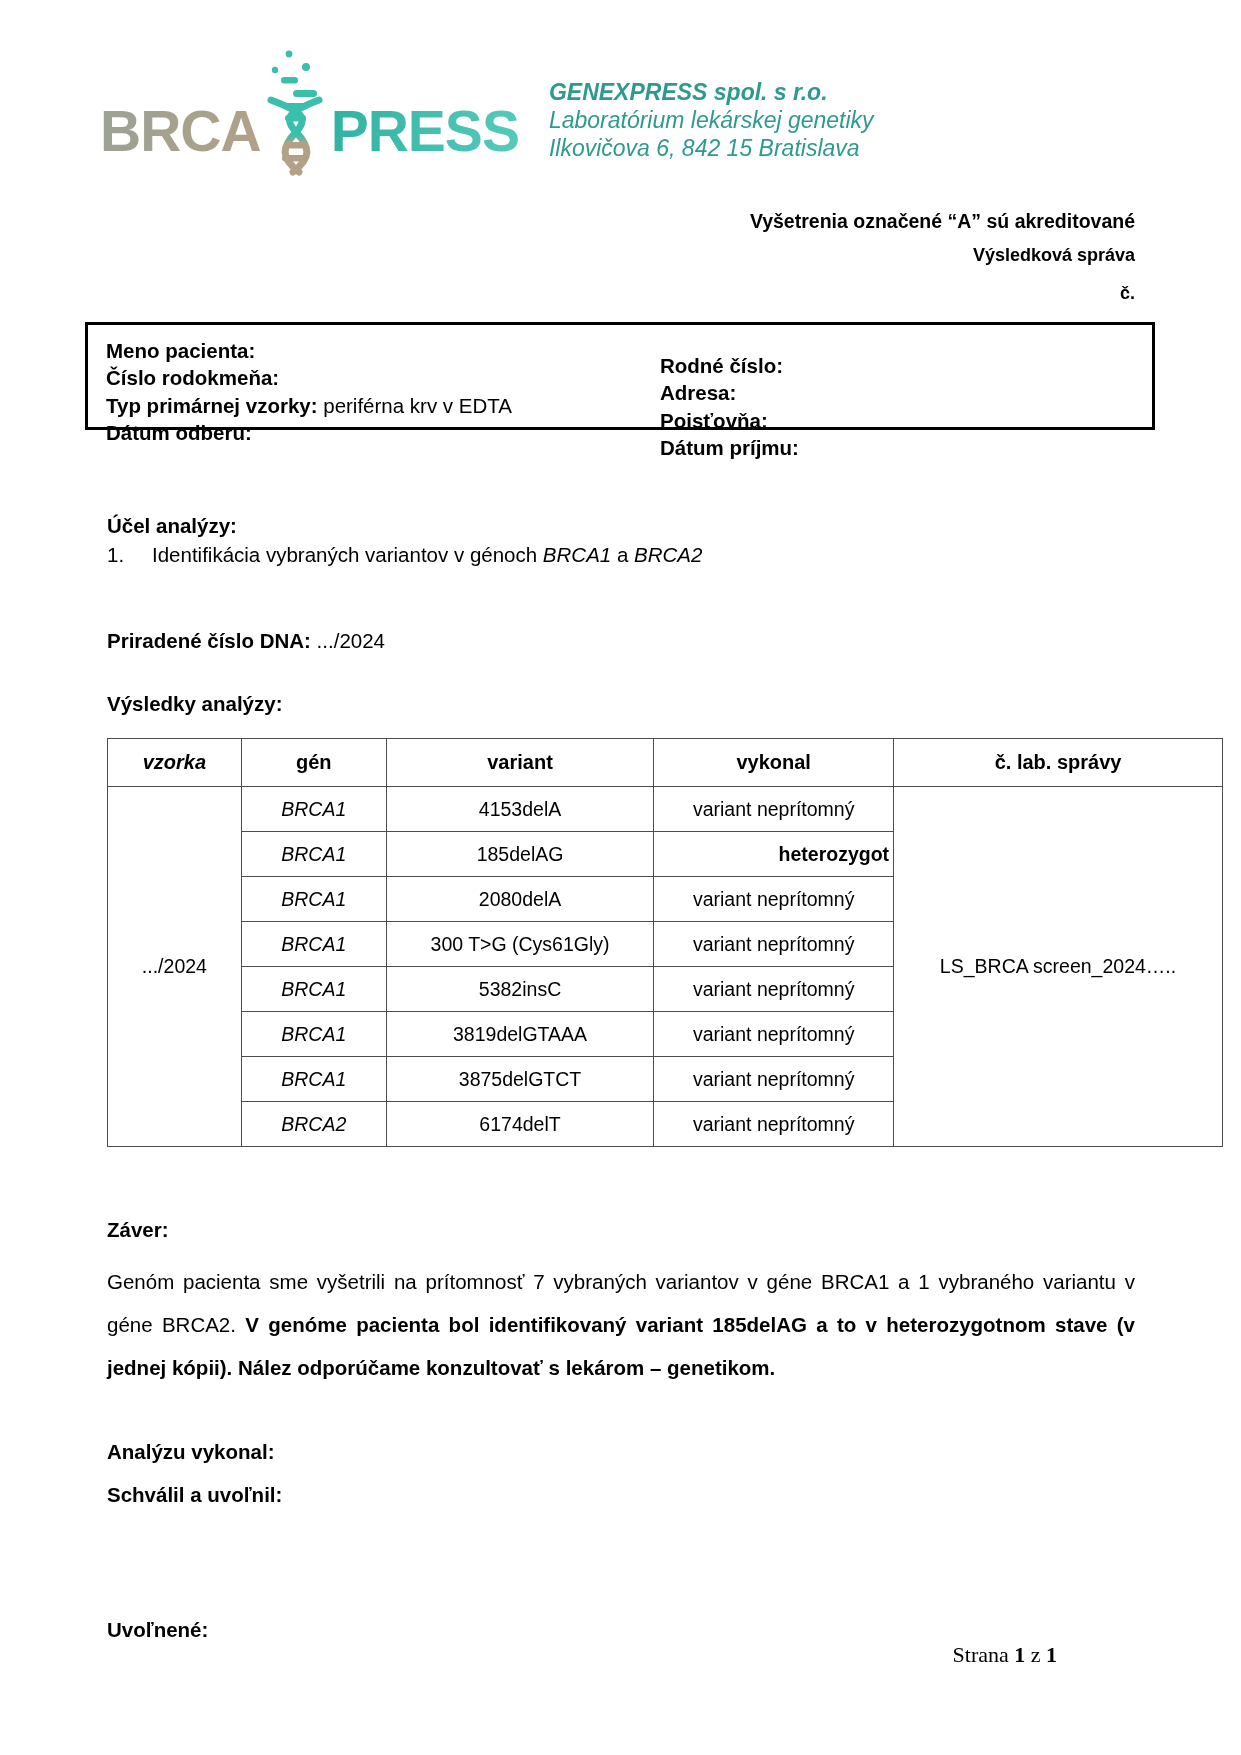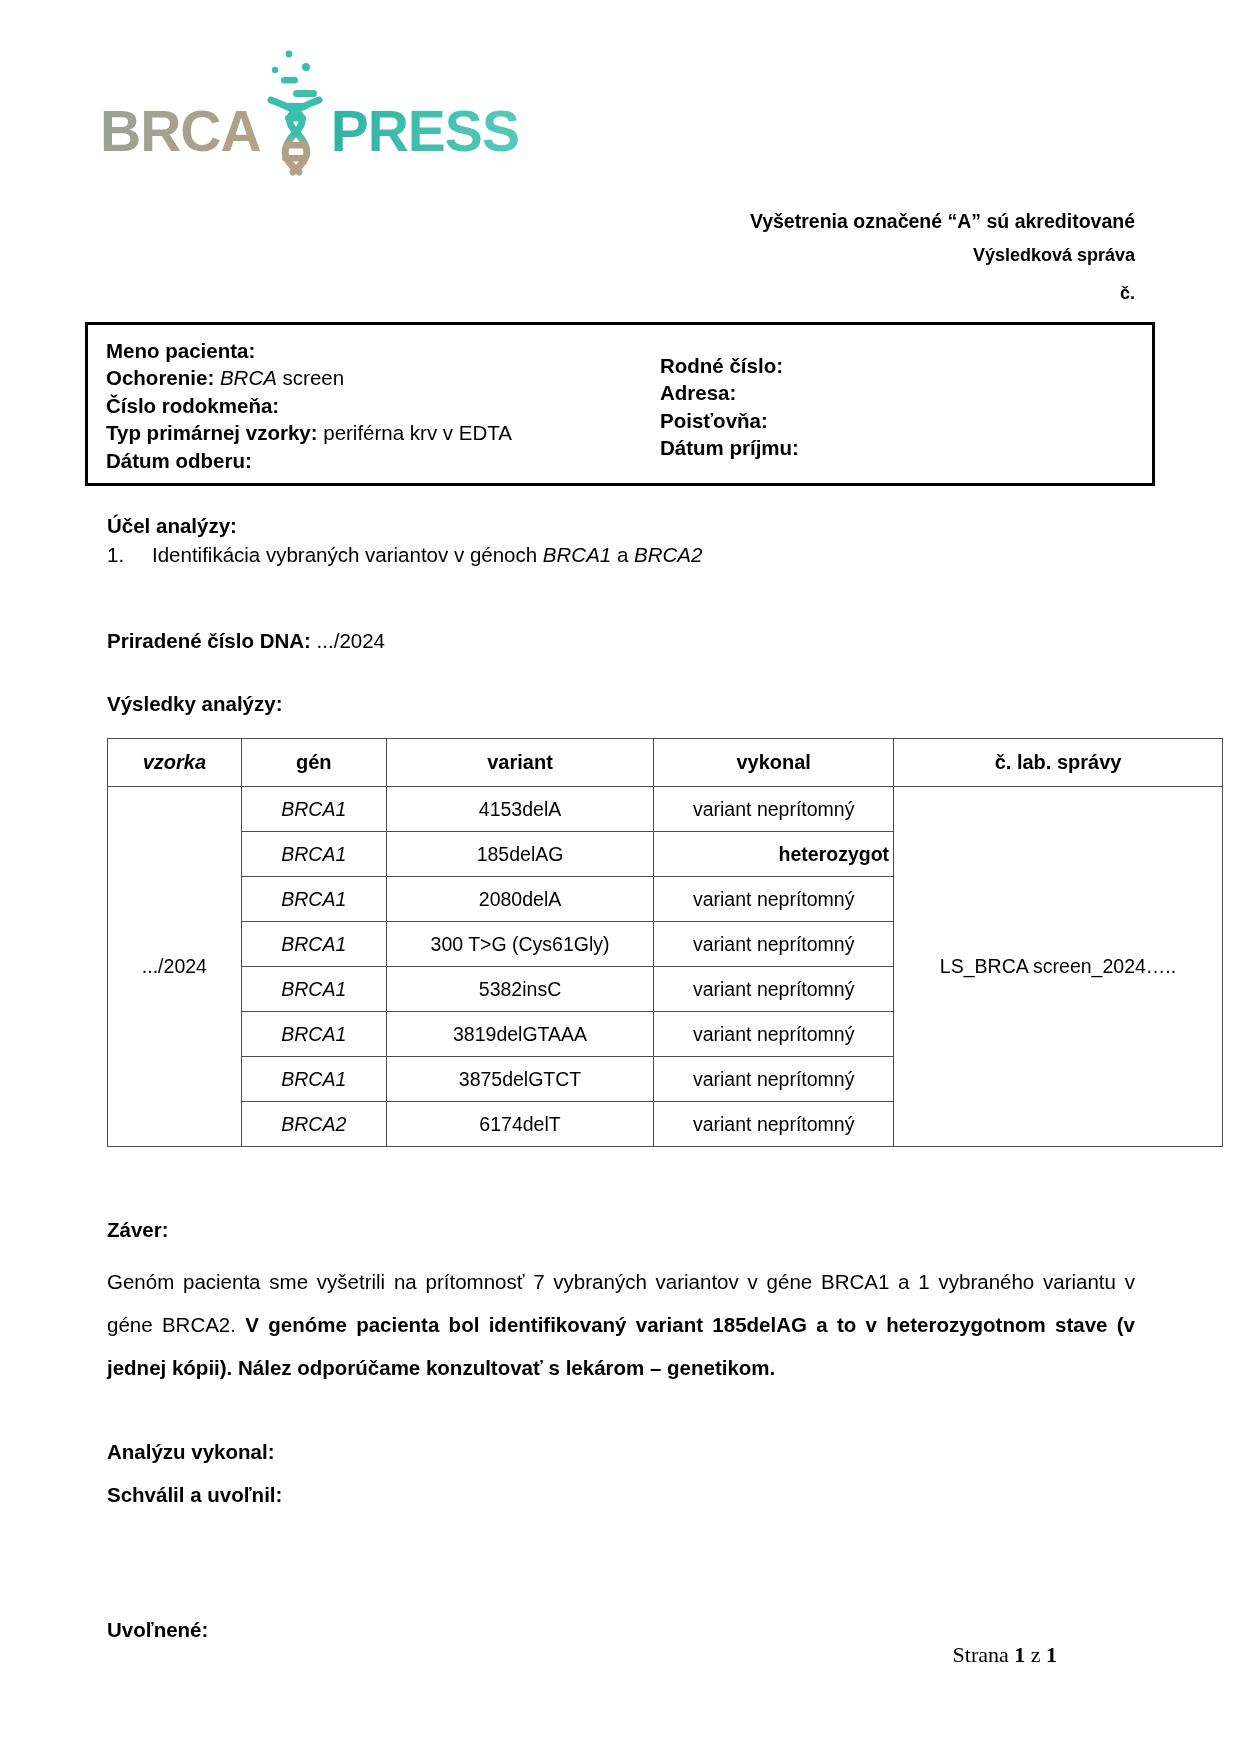--- a/index.html
+++ b/index.html
@@ -15,21 +15,21 @@
   .logo-word { font-size:57px; font-weight:bold; letter-spacing:-1px; line-height:1; margin-top:38px; }
   .logo-gene { background:linear-gradient(90deg,#9ba294,#b2a187); -webkit-background-clip:text; background-clip:text; color:transparent; }
   .logo-press{ background:linear-gradient(90deg,#2fb3a2,#55cabb); -webkit-background-clip:text; background-clip:text; color:transparent; }
   .helix { width:86px; height:128px; margin:0 -8px; }
   .org-block { margin-left:30px; margin-top:26px; font-style:italic; color:#2e9a8e; font-size:23px; line-height:28px; }
   .org-name { font-weight:bold; }
   
   .accreditation { position:absolute; top:210px; left:107px; width:1028px; text-align:right; font-weight:bold; font-size:19.5px; }
   .report-title { position:absolute; top:236px; left:107px; width:1028px; text-align:right; font-weight:bold; font-size:18px; line-height:38px; }
   
-  .patient-box { position:absolute; left:85px; top:322px; width:1070px; height:164px; border:3px solid #000; padding:12px 34px 0 18px; }
+  .patient-box { position:absolute; left:85px; top:322px; width:1070px; height:108px; border:3px solid #000; padding:12px 34px 0 18px; }
   .pbox-col { position:absolute; font-size:20.5px; line-height:27.4px; }
   .pbox-left { left:18px; top:12px; }
   .pbox-right { left:572px; top:27px; }
   .plabel { font-weight:bold; }
   .pitalic { font-style:italic; }
   
   .sect { position:absolute; left:107px; font-size:20.5px; }
   .bold { font-weight:bold; }
   .it { font-style:italic; }
   .purpose-item .num { display:inline-block; width:45px; }
@@ -75,33 +75,37 @@
         <path d="M18,52 C44,62 58,68 43,84 C28,100 28,110 46,124" fill="none" stroke="url(#strandGrad)" stroke-width="7" stroke-linecap="round"></path>
         <path d="M66,52 C40,62 28,68 43,84 C58,100 58,110 40,124" fill="none" stroke="url(#strandGrad)" stroke-width="7" stroke-linecap="round"></path>
 
         <rect x="30" y="55" width="25" height="6.5" rx="3.2" fill="#3bbfad"></rect>
         <rect x="32" y="67" width="21" height="6.5" rx="3.2" fill="#3bbfad"></rect>
         <rect x="31" y="94" width="23" height="6.5" rx="3.2" fill="#b2a187"></rect>
         <rect x="29" y="107" width="26" height="6.5" rx="3.2" fill="#b2a187"></rect>
       </svg>
       <span class="logo-word logo-press">PRESS</span>
     </div>
+    <div class="org-block">
+      <div class="org-name">GENEXPRESS spol. s r.o.</div>
+      <div>Laboratórium lekárskej genetiky</div>
+      <div>Ilkovičova 6, 842 15 Bratislava</div>
+    </div>
   </div>
 
   <div class="accreditation">Vyšetrenia označené “A” sú akreditované</div>
 
   <div class="report-title">
     <div>Výsledková správa</div>
     <div>č.</div>
   </div>
 
   <div class="patient-box">
     <div class="pbox-col pbox-left" id="pbox-left">
         <div><span class="plabel">Meno pacienta:</span></div>
-        <div><span class="plabel">Ochorenie:</span><span class="pitalic"> BRCA</span><span> screen</span></div>
         <div><span class="plabel">Číslo rodokmeňa:</span></div>
         <div><span class="plabel">Typ primárnej vzorky:</span><span> periférna krv v EDTA</span></div>
         <div><span class="plabel">Dátum odberu:</span></div>
       </div>
     <div class="pbox-col pbox-right" id="pbox-right">
         <div><span class="plabel">Rodné číslo:</span></div>
         <div><span class="plabel">Adresa:</span></div>
         <div><span class="plabel">Poisťovňa:</span></div>
         <div><span class="plabel">Dátum príjmu:</span></div>
       </div>

